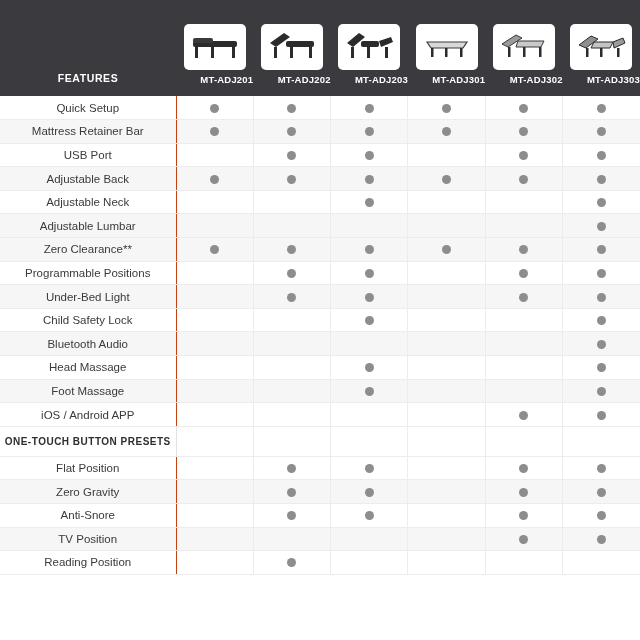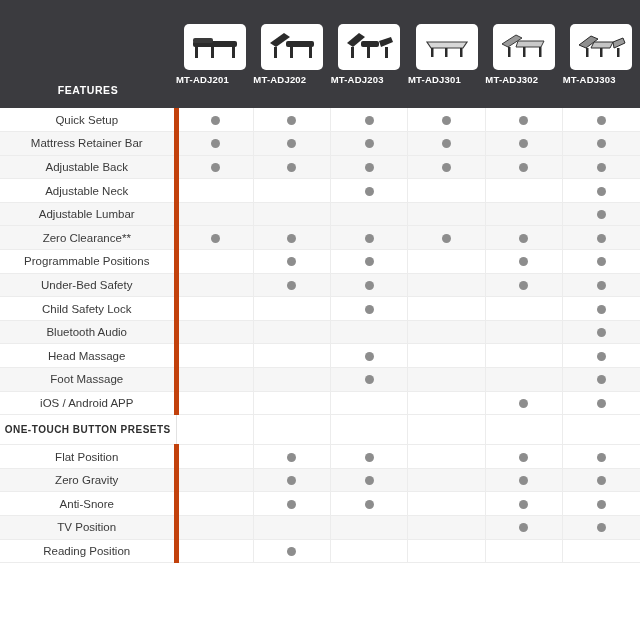--- a/index.html
+++ b/index.html
@@ -38,23 +38,23 @@
     text-align: center;
     vertical-align: bottom;
     padding: 0 0 12px 0;
     height: 80px;
     margin-left: 9px;
   }
   .head-prod {
     width: 77.33px;
     background: #3b3b3f;
     color: #ffffff;
-    text-align: left;
+    text-align: right;
     vertical-align: bottom;
-    padding: 6px 0 22px 0;
+    padding: 6px 0 10px 0;
     height: 80px;
   }
   .prod-thumb {
     width: 62px;
     height: 46px;
     margin: 0 auto 4px auto;
     background: #ffffff;
     border-radius: 5px;
     position: relative;
     overflow: hidden;
@@ -73,21 +73,21 @@
   }
   
   tbody tr {
     height: 23.6px;
   }
   td.feat {
     font-size: 11.5px;
     color: #3a3a3a;
     text-align: center;
     padding: 0 8px;
-    border-right: 5px solid #c2410c;
+    border-right: 1px solid #c2410c;
     border-bottom: 1px solid #ececec;
     background: #ffffff;
     white-space: nowrap;
   }
   td.cell {
     border-right: 1px solid #ececec;
     border-bottom: 1px solid #ececec;
     text-align: center;
     vertical-align: middle;
     background: #ffffff;
@@ -219,20 +219,29 @@
         </tr>
         <tr class="alt">
           <td class="feat">Mattress Retainer Bar</td>
           <td class="cell"><span class="dot"></span></td>
           <td class="cell"><span class="dot"></span></td>
           <td class="cell"><span class="dot"></span></td>
           <td class="cell"><span class="dot"></span></td>
           <td class="cell"><span class="dot"></span></td>
           <td class="cell"><span class="dot"></span></td>
         </tr>
+        <tr>
+          <td class="feat">USB Port</td>
+          <td class="cell"><span class="dot off"></span></td>
+          <td class="cell"><span class="dot"></span></td>
+          <td class="cell"><span class="dot"></span></td>
+          <td class="cell"><span class="dot off"></span></td>
+          <td class="cell"><span class="dot"></span></td>
+          <td class="cell"><span class="dot"></span></td>
+        </tr>
         <tr class="alt">
           <td class="feat">Adjustable Back</td>
           <td class="cell"><span class="dot"></span></td>
           <td class="cell"><span class="dot"></span></td>
           <td class="cell"><span class="dot"></span></td>
           <td class="cell"><span class="dot"></span></td>
           <td class="cell"><span class="dot"></span></td>
           <td class="cell"><span class="dot"></span></td>
         </tr>
         <tr>
@@ -265,21 +274,21 @@
         <tr>
           <td class="feat">Programmable Positions</td>
           <td class="cell"><span class="dot off"></span></td>
           <td class="cell"><span class="dot"></span></td>
           <td class="cell"><span class="dot"></span></td>
           <td class="cell"><span class="dot off"></span></td>
           <td class="cell"><span class="dot"></span></td>
           <td class="cell"><span class="dot"></span></td>
         </tr>
         <tr class="alt">
-          <td class="feat">Under-Bed Safety</td>
+          <td class="feat">Under-Bed Light</td>
           <td class="cell"><span class="dot off"></span></td>
           <td class="cell"><span class="dot"></span></td>
           <td class="cell"><span class="dot"></span></td>
           <td class="cell"><span class="dot off"></span></td>
           <td class="cell"><span class="dot"></span></td>
           <td class="cell"><span class="dot"></span></td>
         </tr>
         <tr>
           <td class="feat">Child Safety Lock</td>
           <td class="cell"><span class="dot off"></span></td>

